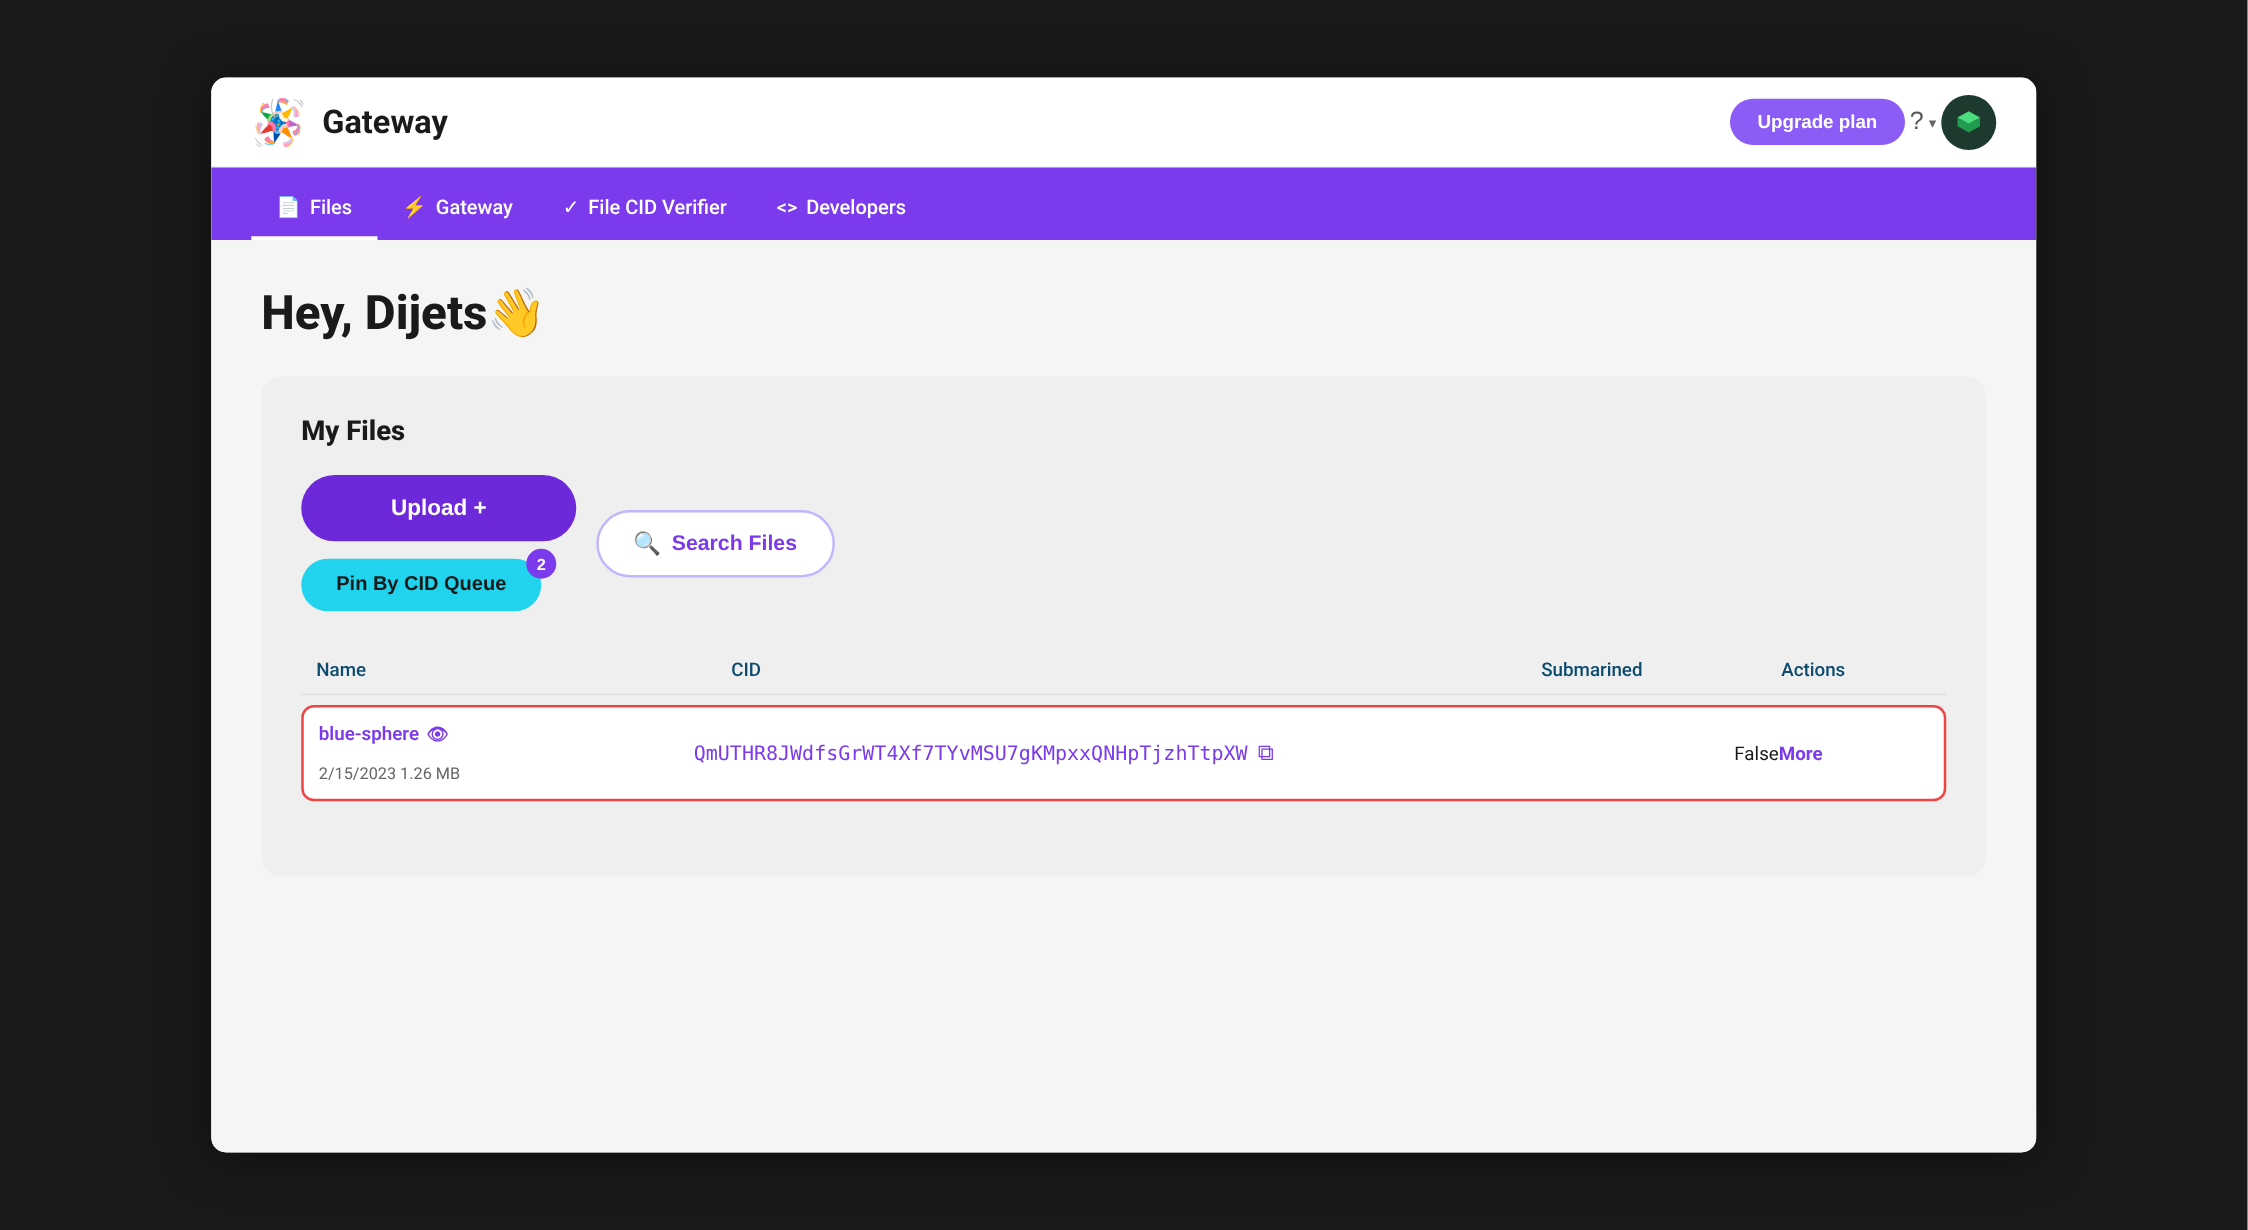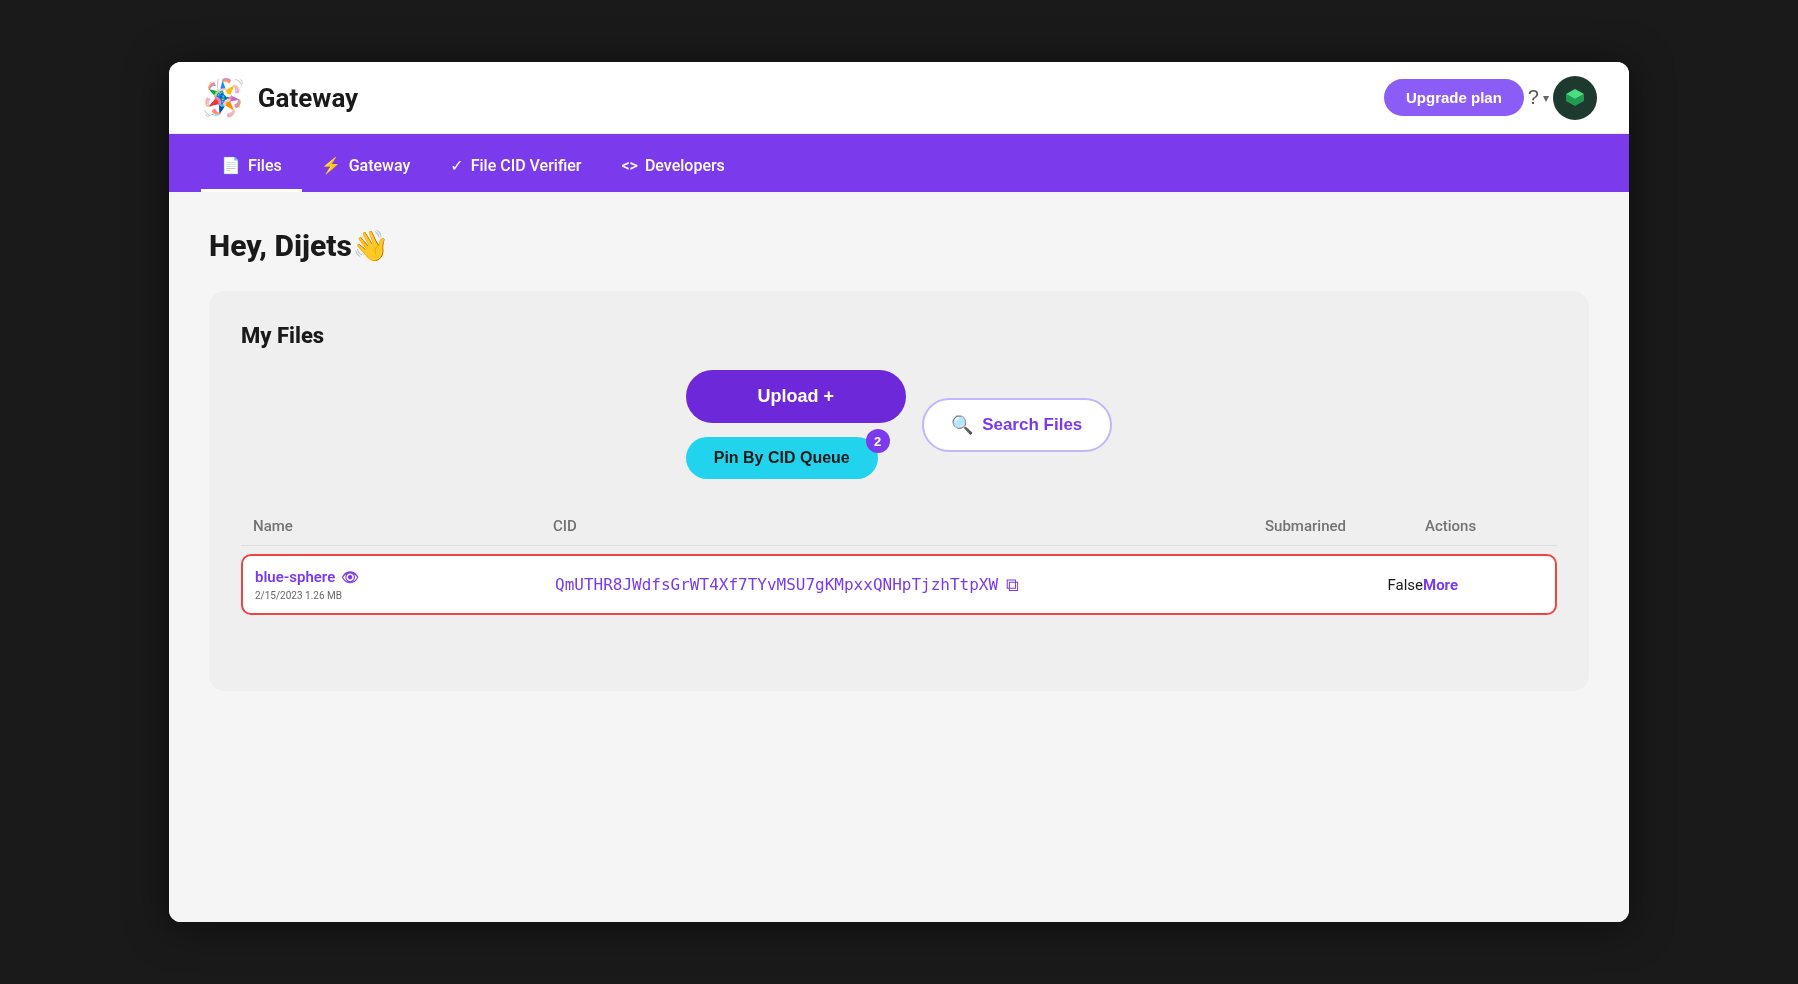--- a/index.html
+++ b/index.html
@@ -109,41 +109,41 @@
     .nav-icon {
       font-size: 16px;
     }
     
     .main-content {
       background: #f5f5f5;
       min-height: calc(860px - 72px - 58px);
       padding: 36px 40px;
     }
     .greeting {
-      font-size: 30px;
+      font-size: 38px;
       font-weight: 800;
       color: #1a1a1a;
       margin-bottom: 28px;
     }
     .files-card {
       background: #efefef;
       border-radius: 16px;
       padding: 32px 32px 48px 32px;
       min-height: 400px;
     }
     .files-title {
       font-size: 22px;
       font-weight: 800;
       color: #1a1a1a;
       margin-bottom: 22px;
     }
     .button-row {
       display: flex;
       align-items: center;
-      justify-content: center;
+      justify-content: flex-start;
       margin-bottom: 28px;
       flex-wrap: wrap;
       gap: 16px;
     }
     .button-left {
       display: flex;
       flex-direction: column;
       gap: 14px;
     }
     .upload-btn {
@@ -198,25 +198,26 @@
       gap: 8px;
     }
     .search-icon-char {
       font-size: 18px;
     }
     
     .table-header {
       display: grid;
       grid-template-columns: 300px 1fr 160px 120px;
       padding: 10px 12px;
-      color: #737373;
+      color: #0c4a6e;
       font-size: 15px;
       font-weight: 500;
       border-bottom: 1px solid #ddd;
       margin-bottom: 8px;
+      gap: 32px;
     }
     .file-row {
       display: grid;
       grid-template-columns: 300px 1fr 160px 120px;
       padding: 12px 12px;
       background: #fff;
       border: 2px solid #ef4444;
       border-radius: 10px;
       align-items: center;
     }
@@ -232,22 +233,22 @@
       display: flex;
       align-items: center;
       gap: 6px;
     }
     .eye-icon {
       color: #7c3aed;
       font-size: 14px;
     }
     .file-date {
       color: #666;
-      font-size: 10px;
-      margin-top: 4px;
+      font-size: 13px;
+      margin-top: 16px;
     }
     .cid-cell {
       display: flex;
       align-items: center;
       gap: 8px;
     }
     .cid-text {
       color: #7c3aed;
       font-size: 16px;
       font-family: monospace;

